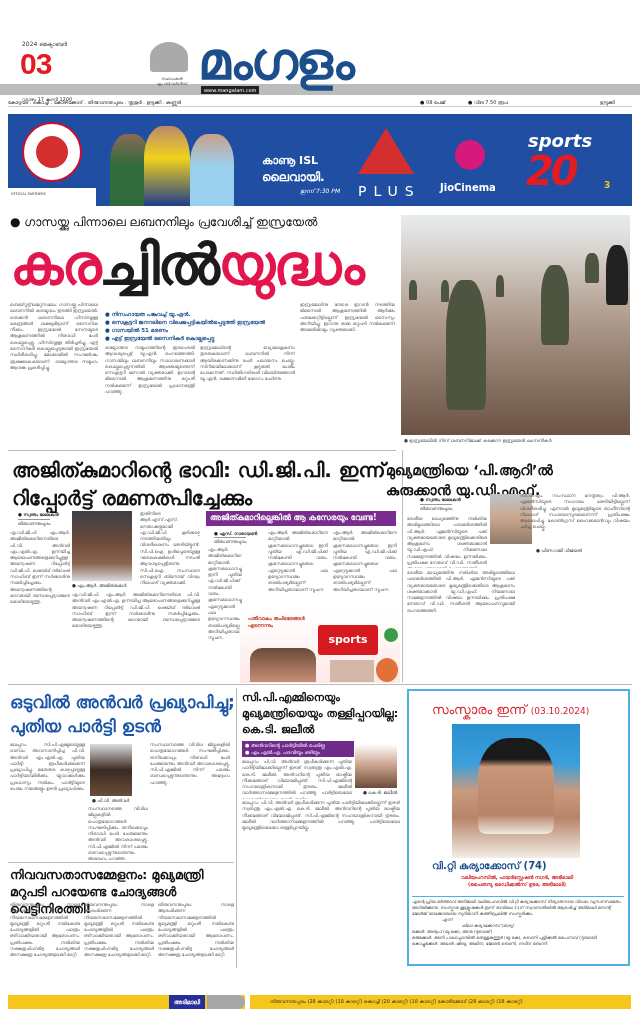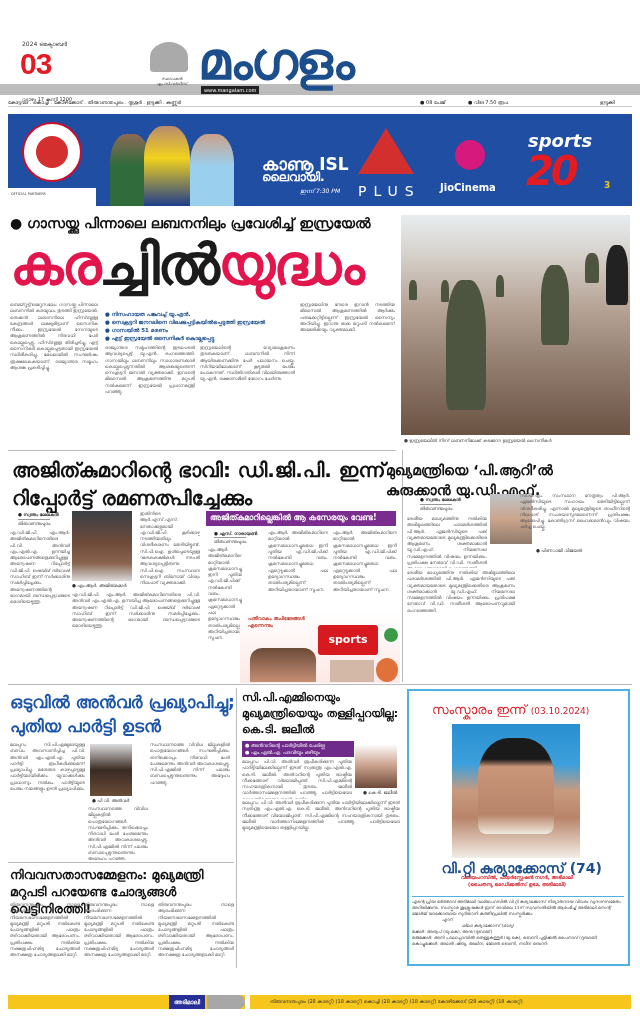--- a/index.html
+++ b/index.html
@@ -18,32 +18,32 @@
 .price{left:468px;top:99px;font-size:5px;color:#222}
 .edition{left:600px;top:99px;font-size:5px;color:#222}
 .rule{left:8px;top:106px;width:624px;height:1px;background:#ccc}
 
 .ad-isl{left:8px;top:114px;width:624px;height:92px;background:#1f4ea3}
 .isl-badge{left:22px;top:122px;width:60px;height:60px;border-radius:50%;background:#fff;border:2px solid #c8102e}
 .isl-badge-inner{left:36px;top:136px;width:32px;height:32px;border-radius:50%;background:#d32f2f}
 .partners{left:8px;top:188px;width:88px;height:18px;background:#fff;font-size:3.5px;padding:4px 3px;color:#333}
 .players{left:100px;top:124px;width:140px;height:82px}
 .player{position:absolute;bottom:0;border-radius:40% 40% 0 0}
-.isl-text1{left:262px;top:154px;font-size:17px;color:#fff;font-weight:bold}
+.isl-text1{left:262px;top:154px;font-size:11px;color:#fff;font-weight:bold}
 .isl-text2{left:262px;top:170px;font-size:12px;color:#fff;font-weight:bold}
 .isl-time{left:300px;top:187px;font-size:6px;color:#fff;font-style:italic}
 .plus-logo{left:358px;top:128px;width:0;height:0;border-left:28px solid transparent;border-right:28px solid transparent;border-bottom:46px solid #d32f2f}
 .plus-text{left:358px;top:183px;font-size:14px;color:#fff;letter-spacing:7px}
 .jio-icon{left:455px;top:140px;width:30px;height:30px;border-radius:50%;background:#d6197c}
 .jio-text{left:440px;top:182px;font-size:10px;color:#fff;font-weight:bold}
 .sports-text{left:528px;top:130px;font-size:18px;color:#fff;font-style:italic;font-weight:bold}
 .sports-num{left:526px;top:148px;font-size:40px;color:#e31b23;font-weight:900;font-style:italic;letter-spacing:-3px}
 .sports-sub{left:604px;top:180px;font-size:9px;color:#f5c518;font-weight:bold}
 
-.kicker{left:10px;top:215px;font-size:14px;font-weight:bold;color:#111}
+.kicker{left:10px;top:215px;font-size:12px;font-weight:normal;color:#111}
 .headline-main{left:10px;top:232px;font-size:56px;font-weight:900;color:#e3154d;line-height:66px;letter-spacing:-2px}
 .headline-main .dark{color:#1b1b1b}
 .bullets{left:105px;top:310px;font-size:5.5px;color:#1c4e8b;font-weight:bold;line-height:8px}
 .body-col{font-size:4.6px;line-height:6.3px;color:#555;overflow:hidden;text-align:justify}
 .photo-war{left:401px;top:215px;width:229px;height:220px;background:linear-gradient(180deg,#e8ecef 0%,#d9d6d1 15%,#b9a79a 40%,#8f7a6b 70%,#6b5344 100%)}
 .soldier{position:absolute;background:#4d5440;border-radius:40% 40% 10% 10%}
 .war-caption{left:404px;top:438px;font-size:4.5px;color:#444}
 
 .h2-ajith{left:12px;top:456px;font-size:20px;font-weight:bold;color:#111;line-height:28px}
 .h2-cm{left:386px;top:460px;font-size:14px;font-weight:bold;color:#111;line-height:20px}
@@ -64,21 +64,21 @@
 .h2-jaleel{left:242px;top:690px;font-size:11px;font-weight:bold;color:#111;line-height:16px}
 .box-jaleel{left:242px;top:741px;width:112px;height:16px;background:#6f2b8a;color:#fff;font-size:5px;padding:1px 3px;line-height:7px}
 .photo-jaleel{left:355px;top:744px;width:42px;height:44px;background:linear-gradient(180deg,#fff 0%,#c9a08a 50%,#6d4b3a 100%)}
 .jaleel-cap{left:363px;top:790px;font-size:4.5px;color:#333}
 .h2-niyama{left:10px;top:866px;font-size:12.5px;font-weight:bold;color:#111;line-height:17px}
 
 .obit{left:407px;top:689px;width:223px;height:277px;border:2px solid #4fb1e0;background:#fff}
 .obit-title{left:432px;top:702px;font-size:13px;font-weight:normal;color:#d31f26}
 .obit-title .dt{font-size:9px}
 .obit-photo{left:452px;top:724px;width:128px;height:134px;background:linear-gradient(180deg,#2a8fd0 0%,#3ca0dc 30%,#c99b7e 50%,#b88469 70%,#f2eee6 100%)}
-.obit-name{left:432px;top:860px;width:170px;text-align:right;font-size:14px;font-weight:bold;color:#1c4e8b}
+.obit-name{left:432px;top:860px;width:170px;text-align:left;font-size:10px;font-weight:bold;color:#1c4e8b}
 .obit-addr{left:420px;top:874px;width:194px;text-align:center;font-size:5px;font-weight:bold;color:#d31f26;line-height:7px}
 .obit-body{left:412px;top:896px;width:212px;font-size:4.3px;color:#444;line-height:6px;border-top:1px solid #4fb1e0;padding-top:2px}
 
 .footer-bar{left:8px;top:995px;width:623px;height:14px;background:#f6c61c}
 .footer-pill-blue{left:169px;top:995px;width:36px;height:14px;background:#262f97;color:#fff;font-size:6px;text-align:center;line-height:14px;font-weight:bold}
 .footer-pill-grey{left:207px;top:995px;width:38px;height:14px;background:#a7a7a7;border-radius:0 7px 7px 0}
 .footer-white{left:245px;top:995px;width:5px;height:14px;background:#fff}
 .footer-text{left:270px;top:998px;font-size:5px;color:#333}
 .vline{position:absolute;width:1px;background:#bbb}
 .hline{position:absolute;height:1px;background:#bbb}

